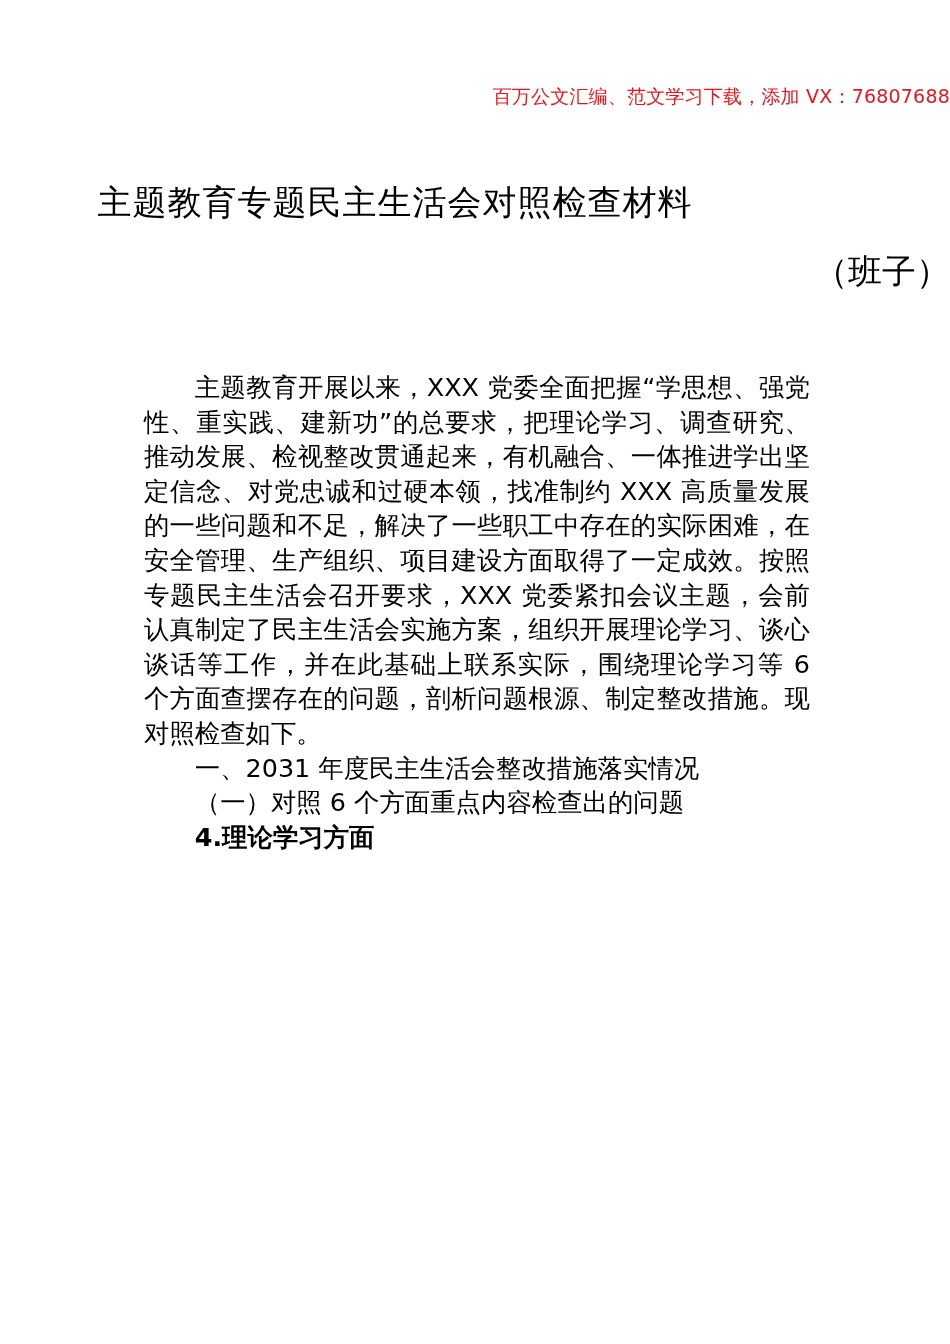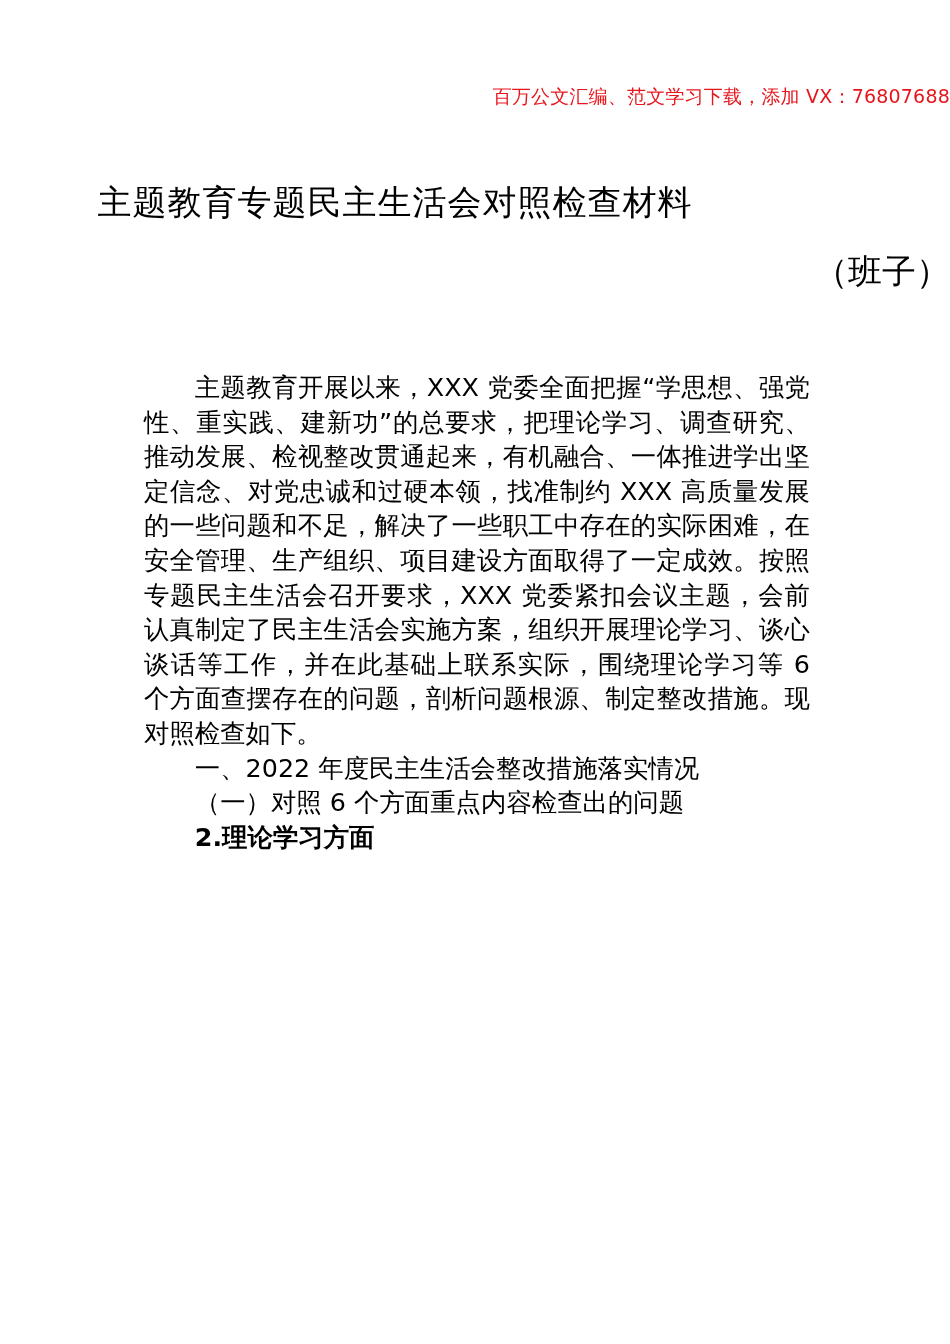--- a/index.html
+++ b/index.html
@@ -15,16 +15,16 @@
 </head>
 <body>
 
 <div class="header-note">百万公文汇编、范文学习下载，添加 VX：76807688</div>
 
 <div class="title">主题教育专题民主生活会对照检查材料</div>
 <div class="subtitle">（班子）</div>
 
 <div class="body">
   <p class="indent">主题教育开展以来，XXX 党委全面把握“学思想、强党性、重实践、建新功”的总要求，把理论学习、调查研究、推动发展、检视整改贯通起来，有机融合、一体推进学出坚定信念、对党忠诚和过硬本领，找准制约 XXX 高质量发展的一些问题和不足，解决了一些职工中存在的实际困难，在安全管理、生产组织、项目建设方面取得了一定成效。按照专题民主生活会召开要求，XXX 党委紧扣会议主题，会前认真制定了民主生活会实施方案，组织开展理论学习、谈心谈话等工作，并在此基础上联系实际，围绕理论学习等 6 个方面查摆存在的问题，剖析问题根源、制定整改措施。现对照检查如下。</p>
-  <p class="indent">一、2022 年度民主生活会整改措施落实情况</p>
+  <p class="indent">一、2031 年度民主生活会整改措施落实情况</p>
   <p class="indent">（一）对照 6 个方面重点内容检查出的问题</p>
-  <p class="indent bold">2.理论学习方面</p>
+  <p class="indent bold">4.理论学习方面</p>
 </div>
 
 </body></html>

